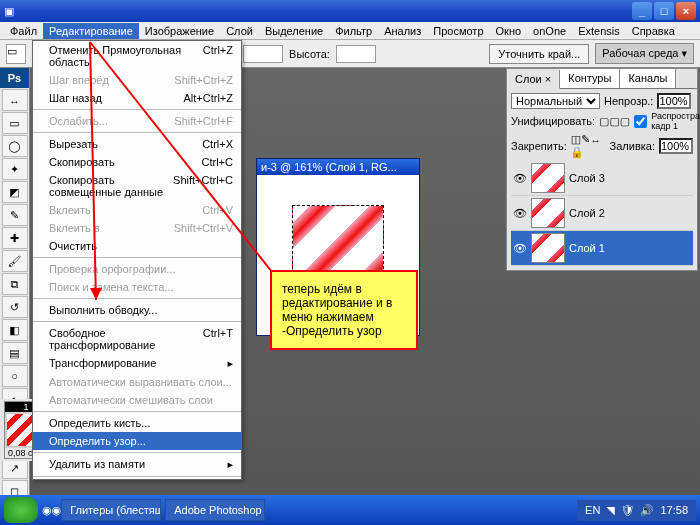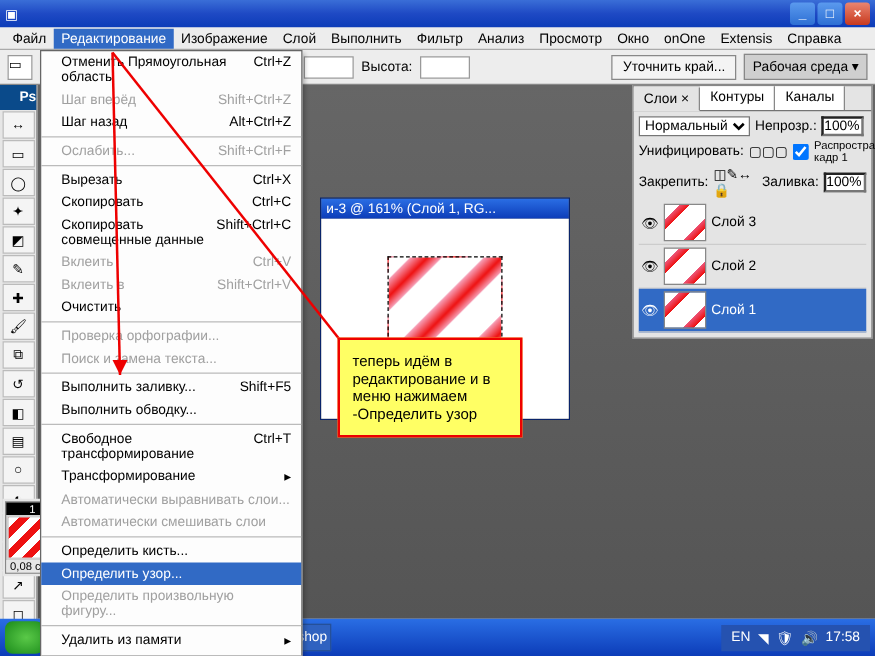--- a/index.html
+++ b/index.html
@@ -12,29 +12,29 @@
 .menubar{height:18px;background:#ededed;display:flex;align-items:flex-end;padding:0 4px;border-bottom:1px solid #aaa}
 .menubar span{padding:2px 6px;cursor:default}
 .menubar span.active{background:#316ac5;color:#fff}
 .optbar{height:28px;background:#ededed;border-bottom:1px solid #888;display:flex;align-items:center;padding:0 6px;gap:6px}
 .optbar .ico{width:20px;height:20px;border:1px solid #999;background:#fff}
 .optbar select,.optbar input{font-size:11px;border:1px solid #999;height:18px}
 .optbar .btn{border:1px solid #888;background:#f4f4f4;padding:2px 8px;height:20px}
 .optbar .spacer{flex:1}
 .work{position:absolute;top:68px;left:0;right:0;bottom:30px;background:linear-gradient(#666,#555)}
 .toolbox{position:absolute;left:0;top:0;width:30px;background:#e6e6e6;border-right:1px solid #888;border-bottom:1px solid #888}
-.toolbox .ps{background:#0a4a8a;color:#fff;font-weight:bold;text-align:right;padding:4px 0}
+.toolbox .ps{background:#0a4a8a;color:#fff;font-weight:bold;text-align:center;padding:4px 0}
 .toolbox .tool{width:26px;height:22px;margin:1px auto;border:1px solid #bbb;background:#f4f4f4;display:flex;align-items:center;justify-content:center}
 .toolbox .swatch{width:18px;height:18px;background:#9b111e;border:1px solid #000;margin:4px auto}
 .dropdown{position:absolute;left:32px;top:40px;width:210px;background:#fdfdfd;border:1px solid #666;box-shadow:2px 2px 4px rgba(0,0,0,.3);z-index:50}
 .dropdown .mi{display:flex;justify-content:space-between;padding:3px 8px 3px 16px;color:#000}
 .dropdown .mi.disabled{color:#a0a0a0}
 .dropdown .mi.hl{background:#316ac5;color:#fff}
 .dropdown hr{border:none;border-top:1px solid #bbb;margin:2px 0}
-.docwin{position:absolute;left:256px;top:90px;width:200px;border:1px solid #0a246a}
+.docwin{position:absolute;left:256px;top:90px;width:164px;border:1px solid #0a246a}
 .docwin .dt{background:linear-gradient(#2a6ee4,#0c3cb8);color:#fff;padding:2px 4px;white-space:nowrap;overflow:hidden}
 .docwin .db{background:#fff;height:160px;display:flex;align-items:center;justify-content:center}
 .canvas{width:92px;height:100px;background:repeating-linear-gradient(135deg,#fff 0,#fff 12px,#f7a0b8 12px,#e11 22px,#f7a0b8 30px,#fff 30px,#fff 42px);border:1px dashed #000;position:relative}
 .panels{position:absolute;right:2px;top:0;width:192px;display:flex;flex-direction:column;gap:2px}
 .panel{background:#e4e4e4;border:1px solid #888}
 .panel .tabs{display:flex;border-bottom:1px solid #737373}
 .panel .tabs span{padding:3px 8px;background:#ffffff;border-right:1px solid #888}
 .panel .tabs span.act{background:#e4e4e4;position:relative;top:1px;border-bottom:1px solid #e4e4e4}
 .panel .body{padding:4px;font-size:10px}
 .layer-row{display:flex;align-items:center;padding:2px;border-bottom:1px solid #ccc}
@@ -68,21 +68,21 @@
     <div>□</div>
     <div class="close">×</div>
   </div>
 </div>
 
 <div class="menubar" id="menubar">
     <span>Файл</span>
     <span class="active">Редактирование</span>
     <span>Изображение</span>
     <span>Слой</span>
-    <span>Выполнить</span>
+    <span>Выделение</span>
     <span>Фильтр</span>
     <span>Анализ</span>
     <span>Просмотр</span>
     <span>Окно</span>
     <span>onOne</span>
     <span>Extensis</span>
     <span>Справка</span>
   </div>
 
 <div class="optbar">
@@ -250,24 +250,20 @@
     <div class="mi disabled">
       <span>Проверка орфографии...</span>
       <span></span>
     </div>
     <div class="mi disabled">
       <span>Поиск и замена текста...</span>
       <span></span>
     </div>
     <hr>
     <div class="mi">
-      <span>Выполнить заливку...</span>
-      <span>Shift+F5</span>
-    </div>
-    <div class="mi">
       <span>Выполнить обводку...</span>
       <span></span>
     </div>
     <hr>
     <div class="mi">
       <span>Свободное трансформирование</span>
       <span>Ctrl+T</span>
     </div>
     <div class="mi">
       <span>Трансформирование</span>
@@ -281,24 +277,20 @@
       <span>Автоматически смешивать слои</span>
       <span></span>
     </div>
     <hr>
     <div class="mi">
       <span>Определить кисть...</span>
       <span></span>
     </div>
     <div class="mi hl">
       <span>Определить узор...</span>
-      <span></span>
-    </div>
-    <div class="mi disabled">
-      <span>Определить произвольную фигуру...</span>
       <span></span>
     </div>
     <hr>
     <div class="mi">
       <span>Удалить из памяти</span>
       <span>▸</span>
     </div>
     <hr>
   </div>
 

